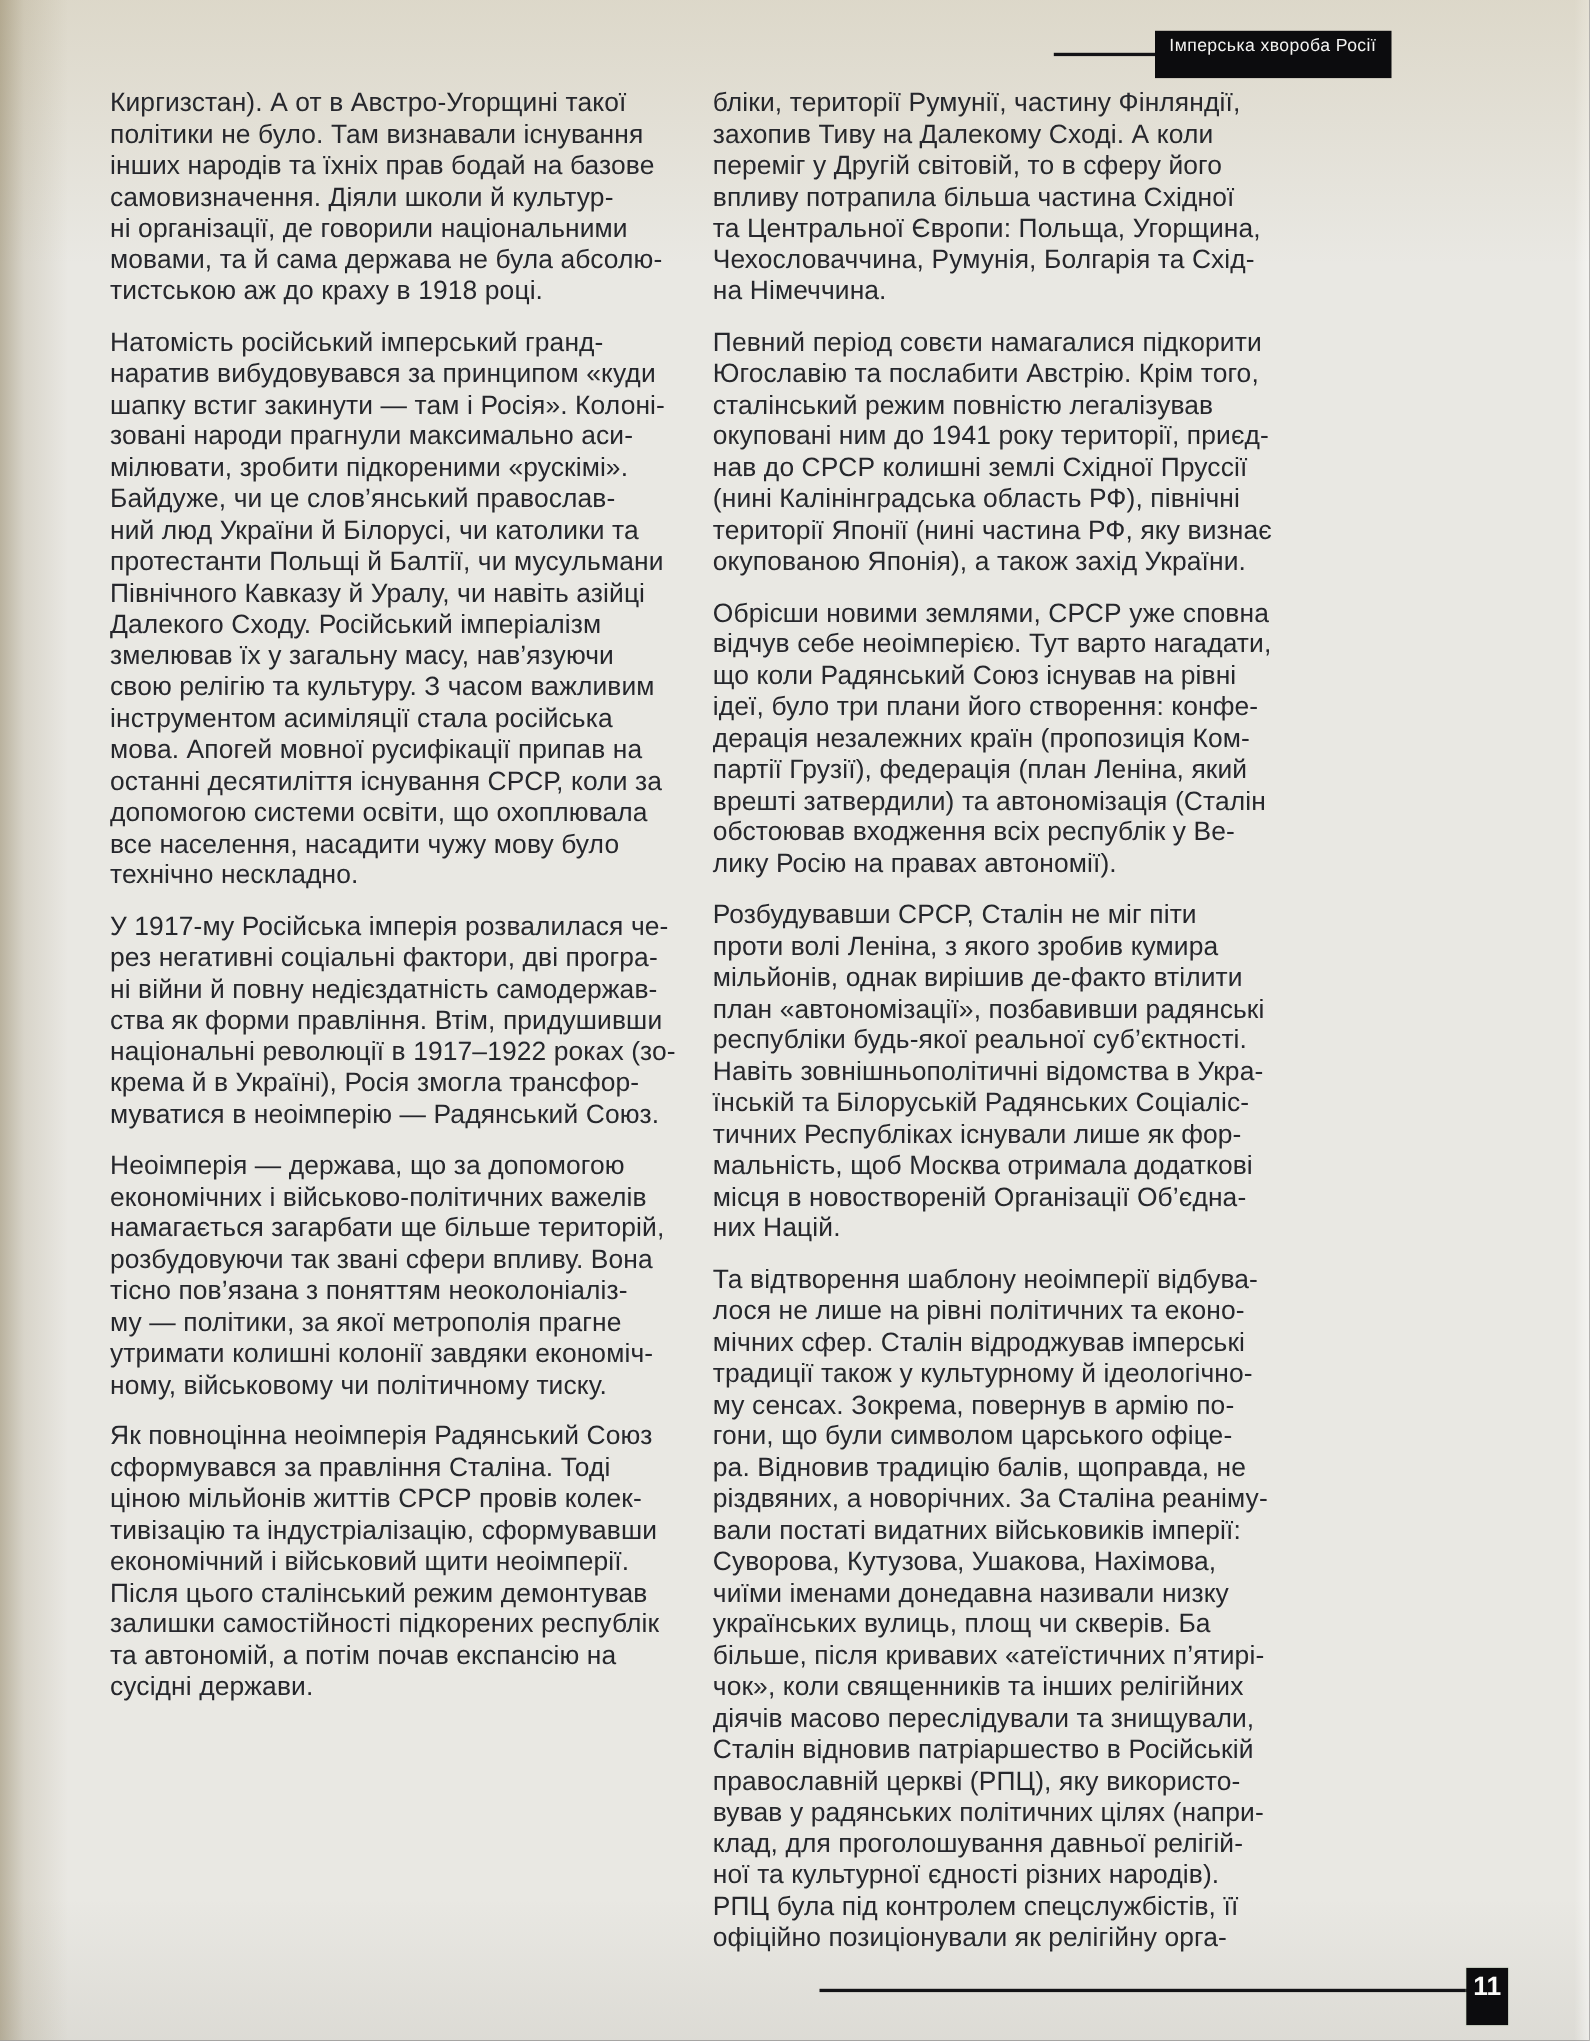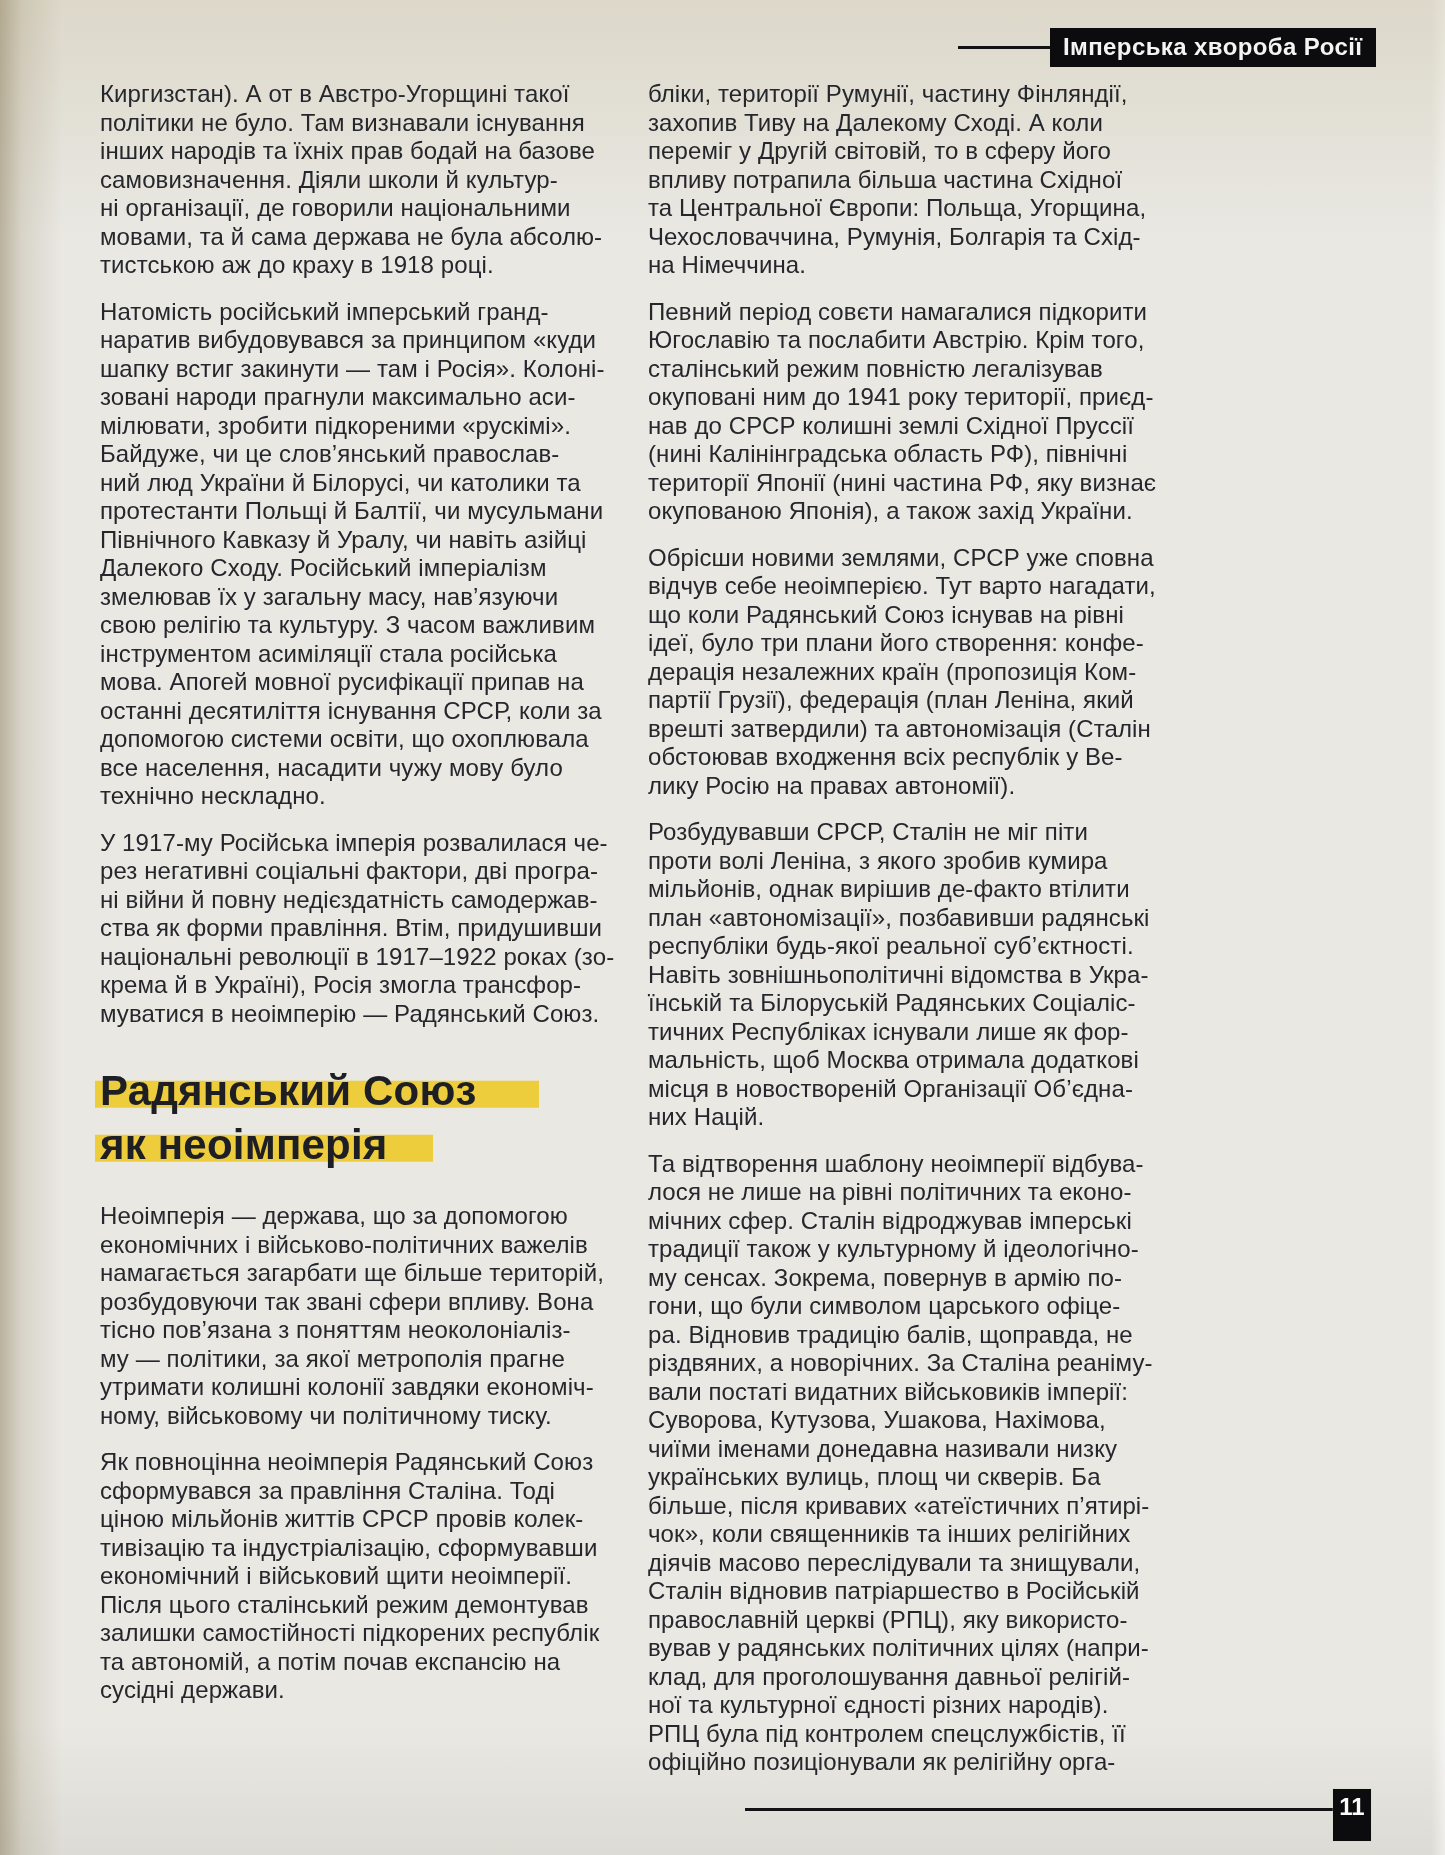--- a/index.html
+++ b/index.html
@@ -15,22 +15,22 @@
       linear-gradient(0deg, rgba(110,104,86,0.10) 0px, rgba(0,0,0,0) 130px);
     font-family:"Liberation Sans", sans-serif;
     color:#26272c;
     overflow:hidden;
   }
   
   .header{position:absolute;top:28px;left:958px;display:flex;align-items:center;z-index:2;}
   .header-rule{width:92px;height:3px;background:#131316;}
   .header-box{
     background:#0c0c0e;color:#f4f4f2;
-    font-size:24px;font-weight:700;letter-spacing:0.4px;
-    padding:5px 14px 6px 13px;white-space:nowrap;
+    font-size:16px;font-weight:400;letter-spacing:0.4px;
+    padding:5px 14px 20px 13px;white-space:nowrap;
   }
   
   .cols{position:absolute;top:80px;left:100px;display:flex;z-index:1;}
   .col{width:548px;}
   .para{
     margin:0 0 18px 0;
     font-size:24px;line-height:28.5px;letter-spacing:0.1px;
     white-space:pre-line;
     color:#26272c;
   }
@@ -99,21 +99,20 @@
 все населення, насадити чужу мову було
 технічно нескладно.</p>
       <p class="para">У 1917-му Російська імперія розвалилася че-
 рез негативні соціальні фактори, дві програ-
 ні війни й повну недієздатність самодержав-
 ства як форми правління. Втім, придушивши
 національні революції в 1917–1922 роках (зо-
 крема й в Україні), Росія змогла трансфор-
 муватися в неоімперію — Радянський Союз.</p>
 
-      <h2 class="section-heading"><span class="hl">Радянський Союз</span><br><span class="hl hl-short">як неоімперія</span></h2>
 
       <p class="para">Неоімперія — держава, що за допомогою
 економічних і військово-політичних важелів
 намагається загарбати ще більше територій,
 розбудовуючи так звані сфери впливу. Вона
 тісно пов’язана з поняттям неоколоніаліз-
 му — політики, за якої метрополія прагне
 утримати колишні колонії завдяки економіч-
 ному, військовому чи політичному тиску.</p>
       <p class="para">Як повноцінна неоімперія Радянський Союз

